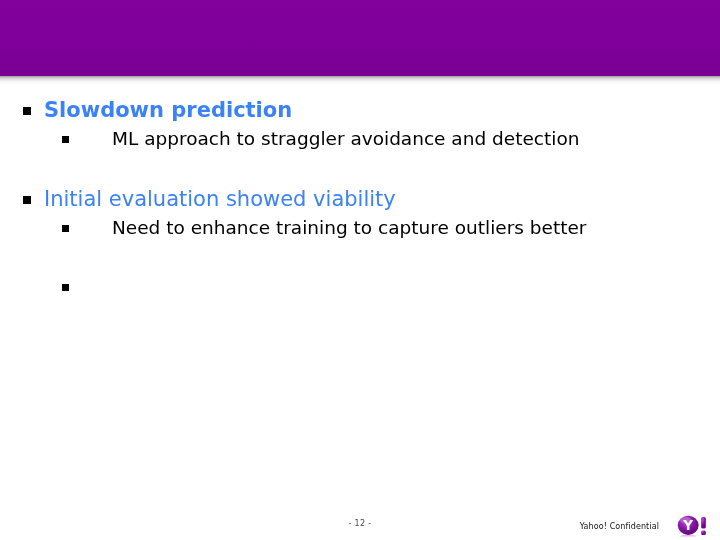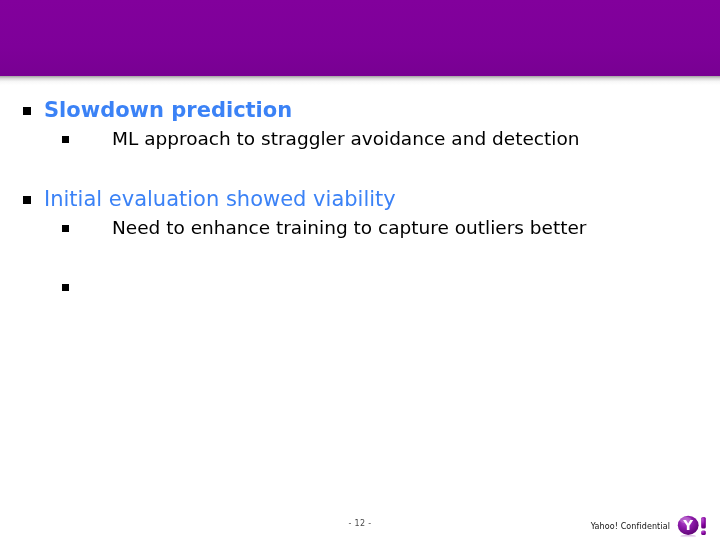--- a/index.html
+++ b/index.html
@@ -120,21 +120,21 @@
     color: #4a4a4a;
     letter-spacing: 0.3px;
   }
 
   .footer-right {
     position: absolute;
     right: 6px;
     top: 514px;
     display: flex;
     align-items: center;
-    gap: 4px;
+    gap: 15px;
   }
   .confidential-text {
     font-size: 8px;
     color: #111111;
     letter-spacing: 0.1px;
     white-space: nowrap;
   }
   .yahoo-logo {
     display: block;
     width: 40px;

